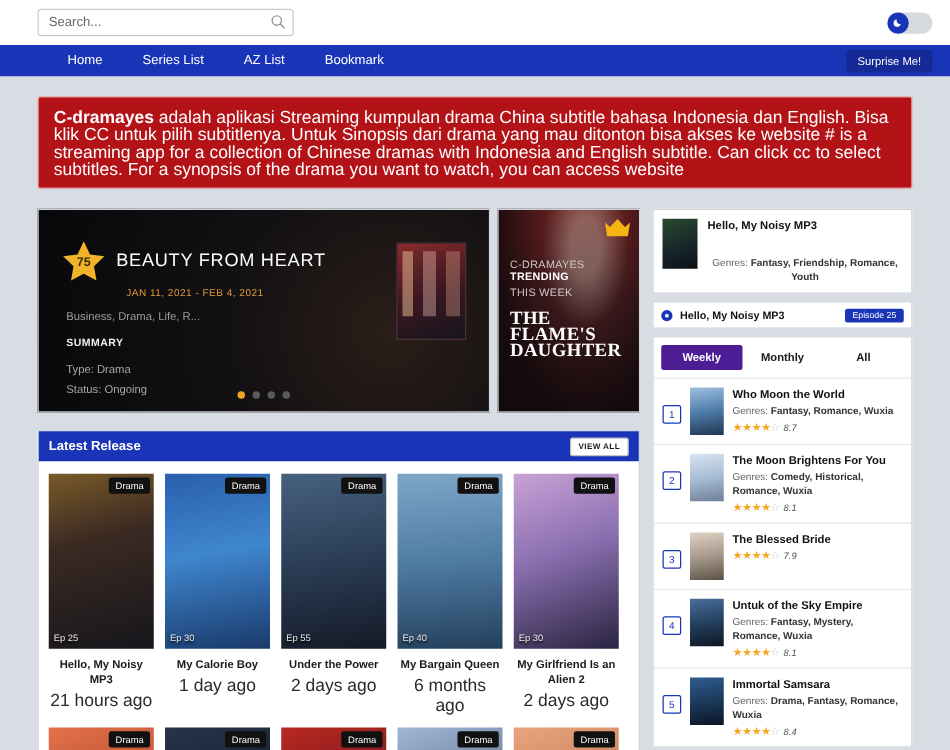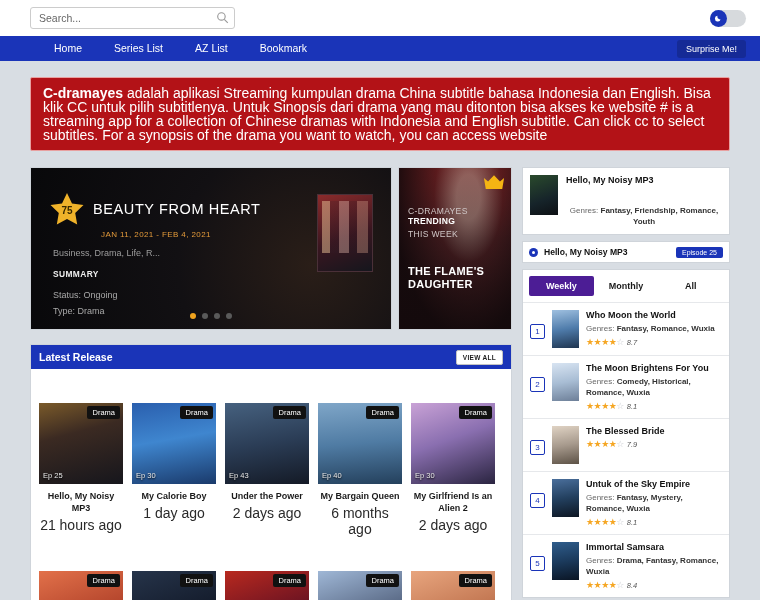--- a/index.html
+++ b/index.html
@@ -196,23 +196,23 @@
     background:
       radial-gradient(ellipse at 62% 18%, rgba(210,190,175,.45) 0 12%, rgba(90,40,40,.35) 35%, rgba(20,10,12,.9) 75%),
       linear-gradient(180deg,#5d1417 0%, #2a1014 45%, #120a0d 100%);
   }
   .crown { position: absolute; right: 6px; top: 6px; color: #f5b513; }
   .trending-txt { position: relative; padding: 38px 8px 0 9px; }
   .t-line1 { font-size: 8.6px; color: #cfc6c6; letter-spacing: .3px; }
   .t-line1 b { color: #fff; }
   .t-line2 { font-size: 8.6px; color: #cfc6c6; letter-spacing: .3px; margin-top: 3px; }
   .t-title {
-    margin-top: 26px;
-    color: #fff; font-size: 11px; font-weight: bold;
-    line-height: 13px; letter-spacing: .3px;
+    margin-top: 10px;
+    color: #fff; font-size: 15px; font-weight: bold;
+    line-height: 13px; letter-spacing: .3px; font-family: Liberation Serif, serif;
   }
 
   
   .panel { margin-top: 14px; background: #fff; border: 1px solid #cfd4da; }
   .panel-head {
     background: #1a34b8;
     height: 24px;
     display: flex; align-items: center;
     padding: 0 8px;
   }
@@ -228,24 +228,23 @@
     font-family: "Liberation Sans", sans-serif;
   }
   .grid {
     display: flex; flex-wrap: wrap;
     gap: 10px 9px;
     padding: 10px 8px 8px 8px;
   }
   .card { width: 84px; cursor: pointer; }
   .thumb {
     position: relative;
-    width: 84px; height: 81px;
+    width: 84px; height: 140px;
     overflow: hidden;
     background: #1c1f26;
-    margin-top: 24px;
   }
   .badge-type {
     position: absolute; right: 3px; top: 3px;
     background: #111; color: #fff;
     font-size: 7.5px; padding: 2px 5px;
     border-radius: 2px;
   }
   .badge-ep {
     position: absolute; left: 4px; bottom: 4px;
     color: #e8e8e8; font-size: 7.5px;
@@ -384,22 +383,22 @@
                 <svg viewBox="0 0 36 34">
                     <path d="M18 1l5 10.5 11.5 1.5-8.3 8 2 11.4L18 27l-10.2 5.4 2-11.4-8.3-8L13 11.5z" fill="#f0b32a"></path>
                   </svg>
                 <span>75</span>
               </div>
               <div class="hero-title">BEAUTY FROM HEART</div>
             </div>
             <div class="hero-date">JAN 11, 2021 - FEB 4, 2021</div>
             <div class="hero-genres">Business, Drama, Life, R...</div>
             <div class="hero-summary">SUMMARY</div>
+            <div class="hero-meta">Type: Drama</div>
             <div class="hero-meta">Status: Ongoing</div>
-            <div class="hero-meta">Type: Drama</div>
           </div>
           <div class="hero-dots">
             <div class="dot active"></div>
             <div class="dot"></div>
             <div class="dot"></div>
             <div class="dot"></div>
           </div>
         </div>
 
         <div class="trending">
@@ -435,21 +434,21 @@
               <div class="thumb" style="background:linear-gradient(170deg,#2a5fae 0%,#3f86cf 45%,#1a3a6b 100%)">
                 <span class="badge-type">Drama</span>
                 <span class="badge-ep">Ep 30</span>
               </div>
               <div class="card-title">My Calorie Boy</div>
               <div class="card-time">1 day ago</div>
             </div>
             <div class="card">
               <div class="thumb" style="background:linear-gradient(170deg,#46617f 0%,#2b3d56 50%,#141a26 100%)">
                 <span class="badge-type">Drama</span>
-                <span class="badge-ep">Ep 43</span>
+                <span class="badge-ep">Ep 55</span>
               </div>
               <div class="card-title">Under the Power</div>
               <div class="card-time">2 days ago</div>
             </div>
             <div class="card">
               <div class="thumb" style="background:linear-gradient(175deg,#7fa6c8 0%,#4f7ba3 50%,#24405c 100%)">
                 <span class="badge-type">Drama</span>
                 <span class="badge-ep">Ep 40</span>
               </div>
               <div class="card-title">My Bargain Queen</div>

